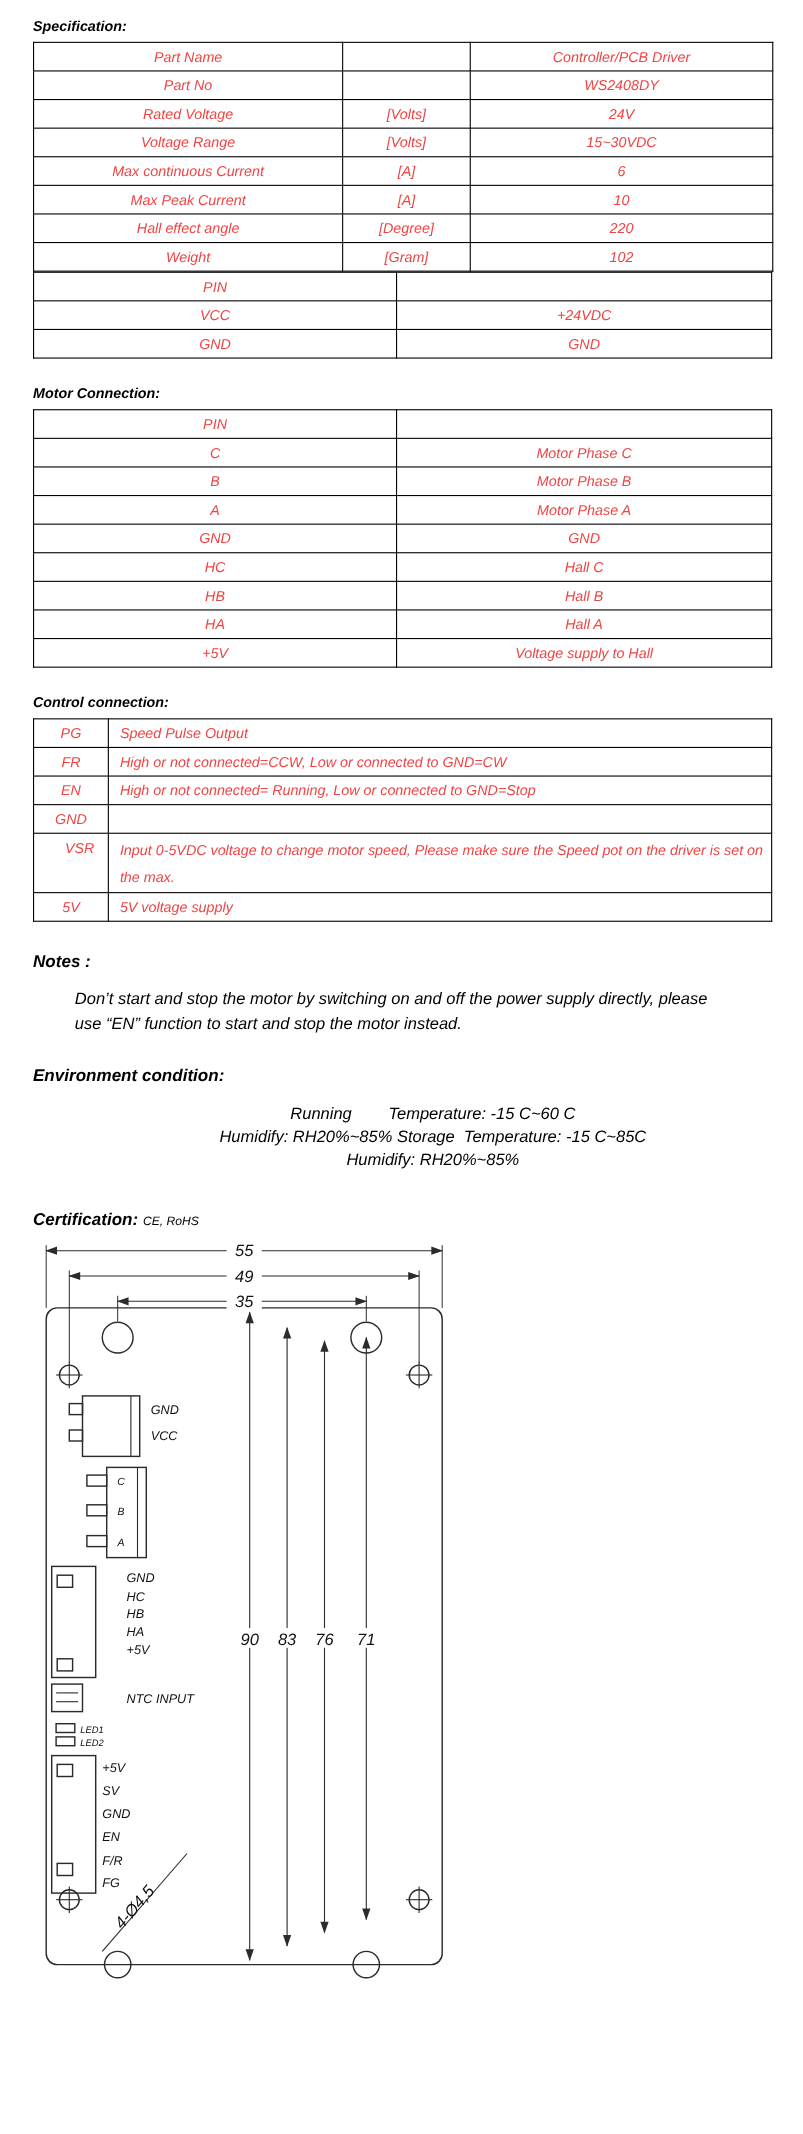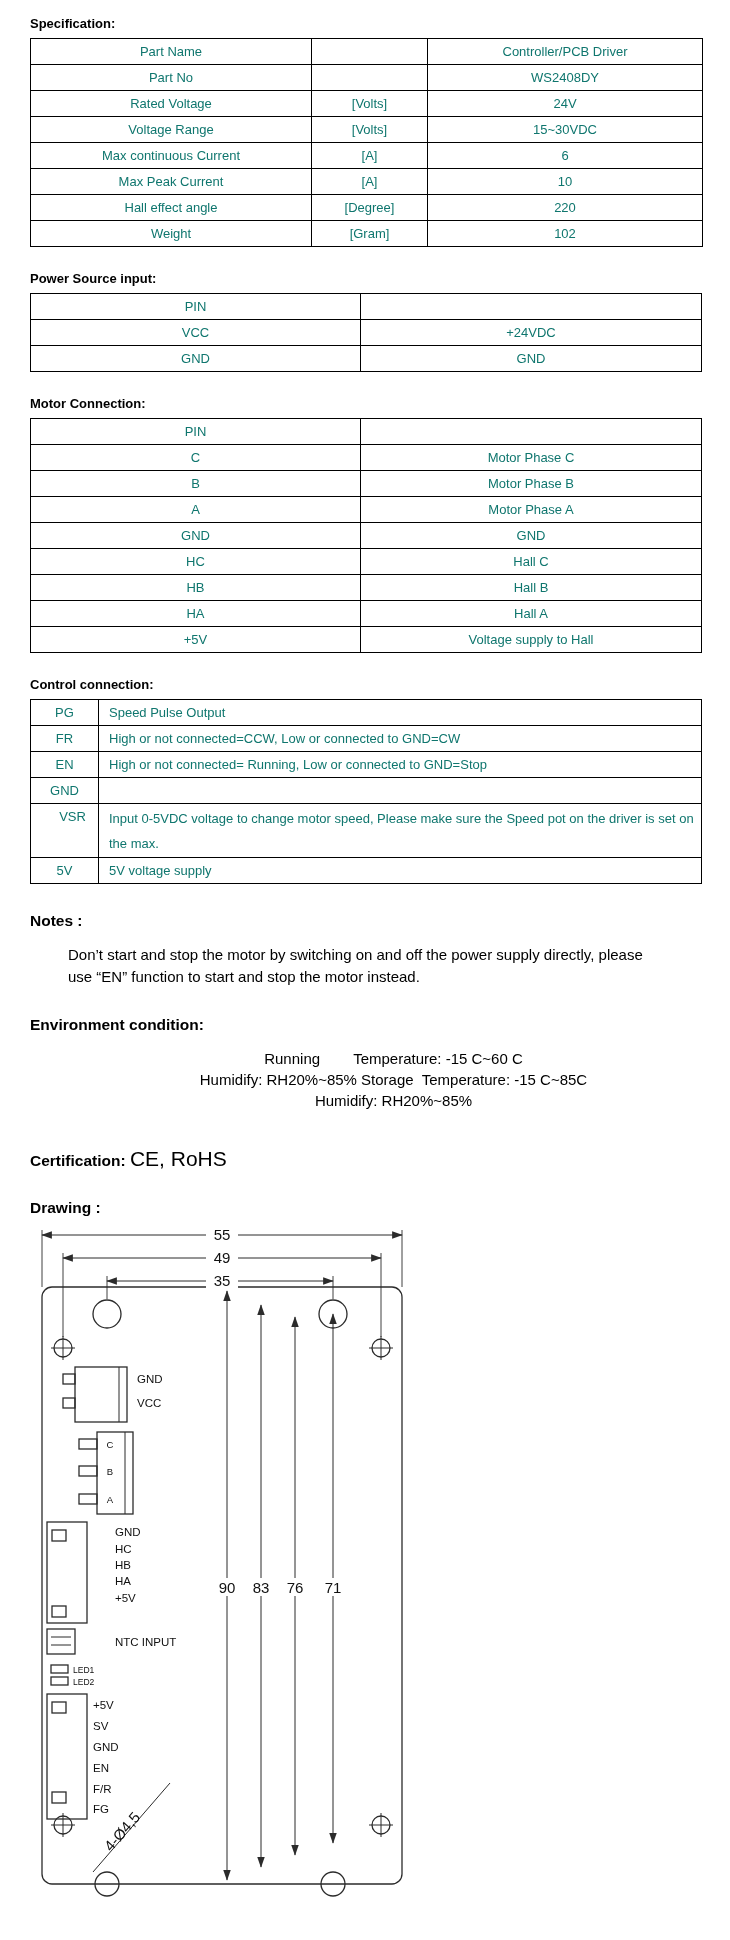--- a/index.html
+++ b/index.html
@@ -1,43 +1,43 @@
 <!DOCTYPE html>
 <html><head>
 <meta charset="utf-8">
 <style>
   * { margin:0; padding:0; box-sizing:border-box; }
   html,body { background:#ffffff; }
   body {
     width:730px; height:1940px; overflow:hidden;
     font-family:"Liberation Sans", sans-serif; color:#000;
   }
-  .page { width:730px; height:1940px; padding:16px 28px 0 30px; }
+  .page { width:730px; height:1940px; padding:16px 28px 0 30px;font-style:italic; }
 
   .h-small { font-size:13px; font-weight:700; margin:24px 0 7px 0; }
   .h-small.first { margin-top:0; }
   .h-big { font-size:15.5px; font-weight:700; margin-top:28px; }
 
   .tbl { border-collapse:collapse; table-layout:fixed; width:672px; }
   .tbl td {
     border:1px solid #000; font-size:13px; text-align:center;
-    height:26px; padding:1px 6px; color:#0f766e;
+    height:26px; padding:1px 6px; color:#ef4444;
   }
   .ctrl-tbl td.desc { text-align:left; padding-left:10px; }
   .ctrl-tbl tr.tall td { height:54px; }
   .ctrl-tbl tr.tall td.pin { vertical-align:top; padding-top:5px;padding-left:22px; }
   .ctrl-tbl tr.tall td.desc { line-height:25px; }
 
   .notes-text { margin:14px 0 0 38px; width:592px; font-size:15px; line-height:22px; }
   .env-block { margin:14px 0 0 55px; }
   .env-line { font-size:15px; line-height:21px; white-space:pre;text-align:center; }
 
   .cert-line { margin-top:36px; font-size:15.5px; }
   .cert-line .lbl-bold { font-weight:700; }
-  .cert-line .val { font-weight:400; font-size:21px; }
+  .cert-line .val { font-weight:400; font-size:11px; }
 
   svg.drawing { display:block; margin:10px 0 0 0; }
   .ln   { fill:none; stroke:#2b2b2b; stroke-width:1.3; }
   .thin { fill:none; stroke:#2b2b2b; stroke-width:1; }
   .ext  { stroke:#2b2b2b; stroke-width:0.9; }
   .dimtxt { font-size:15px; fill:#111; text-anchor:middle; }
   .lbl    { font-size:11.5px; fill:#111; }
   .lbl-s  { font-size:9.5px;  fill:#111; text-anchor:middle; }
   .lbl-xs { font-size:8.5px;  fill:#111; }
 </style>
@@ -90,21 +90,20 @@
         <td>220</td>
       </tr>
       <tr>
         <td>Weight</td>
         <td>[Gram]</td>
         <td>102</td>
       </tr>
     </tbody>
   </table>
 
-  <div class="h-small">Power Source input:</div>
   <table class="tbl">
     <colgroup>
         <col style="width:330px">
         <col>
       </colgroup>
     <tbody>
       <tr>
         <td>PIN</td>
         <td></td>
       </tr>
@@ -207,21 +206,20 @@
     <div class="env-line">Running        Temperature: -15 C~60 C</div>
     <div class="env-line">Humidify: RH20%~85% Storage  Temperature: -15 C~85C</div>
     <div class="env-line">Humidify: RH20%~85%</div>
   </div>
 
   <div class="cert-line">
     <span class="lbl-bold">Certification:</span>
     <span class="val">CE, RoHS</span>
   </div>
 
-  <div class="h-big">Drawing :</div>
 
   <svg class="drawing" width="410" height="680" viewBox="0 0 410 680">
     <defs>
       <marker id="arr" viewBox="0 0 10 8" markerWidth="11" markerHeight="9" refX="9.3" refY="4" orient="auto-start-reverse" markerUnits="userSpaceOnUse">
         <path d="M0.3,0.6 L10,4 L0.3,7.4 Z" fill="#2b2b2b"></path>
       </marker>
     </defs>
 
     <rect class="ln" x="12" y="60" width="360" height="597" rx="10"></rect>
 

